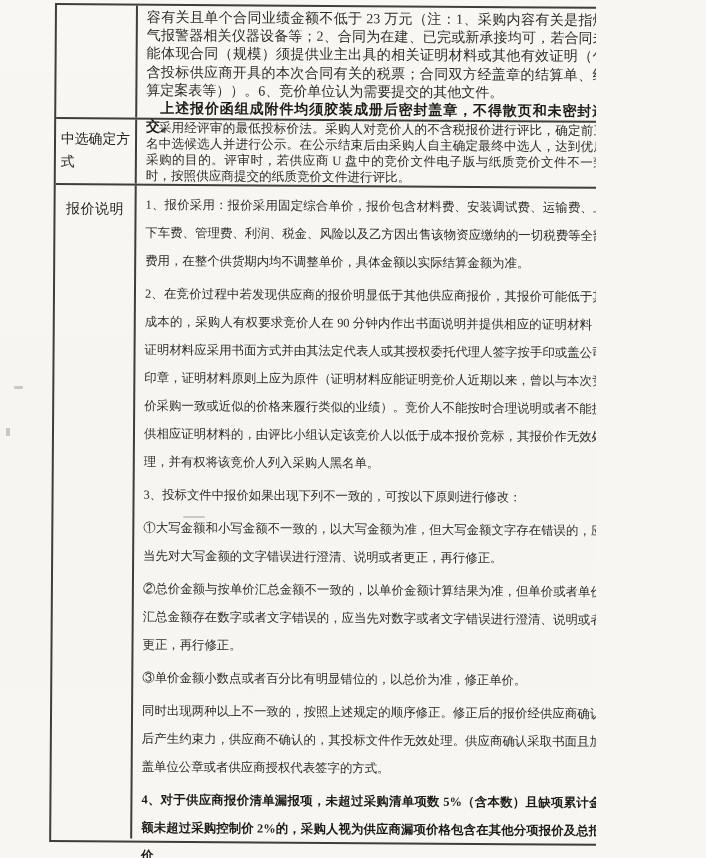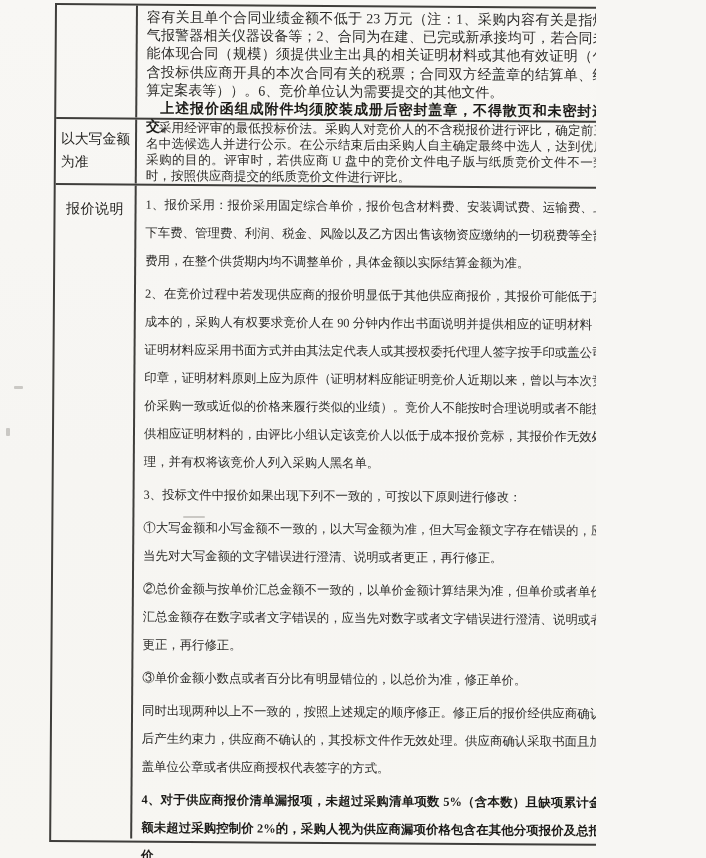--- a/index.html
+++ b/index.html
@@ -78,21 +78,21 @@
 
     <div class="row bb r1">
       <div class="lbl"></div>
       <div class="cnt cnt-r1">
         <span>容有关且单个合同业绩金额不低于 23 万元（注：1、采购内容有关是指燃气报警器相关仪器设备等；2、合同为在建、已完或新承接均可，若合同未能体现合同（规模）须提供业主出具的相关证明材料或其他有效证明（包含投标供应商开具的本次合同有关的税票；合同双方经盖章的结算单、结算定案表等））。6、竞价单位认为需要提交的其他文件。</span>
         <div class="note">上述报价函组成附件均须胶装成册后密封盖章，不得散页和未密封递交。</div>
       </div>
     </div>
 
     <div class="row bb r2">
-      <div class="lbl lbl-r2">以大写金额为准</div>
+      <div class="lbl lbl-r2">中选确定方式</div>
       <div class="cnt cnt-r2">采用经评审的最低投标价法。采购人对竞价人的不含税报价进行评比，确定前三名中选候选人并进行公示。在公示结束后由采购人自主确定最终中选人，达到优质采购的目的。评审时，若供应商 U 盘中的竞价文件电子版与纸质竞价文件不一致时，按照供应商提交的纸质竞价文件进行评比。</div>
     </div>
 
     <div class="row r3">
       <div class="lbl lbl-r3">报价说明</div>
       <div class="cnt cnt-r3">
         <p>1、报价采用：报价采用固定综合单价，报价包含材料费、安装调试费、运输费、上下车费、管理费、利润、税金、风险以及乙方因出售该物资应缴纳的一切税费等全部费用，在整个供货期内均不调整单价，具体金额以实际结算金额为准。</p>
         <p>2、在竞价过程中若发现供应商的报价明显低于其他供应商报价，其报价可能低于其成本的，采购人有权要求竞价人在 90 分钟内作出书面说明并提供相应的证明材料，证明材料应采用书面方式并由其法定代表人或其授权委托代理人签字按手印或盖公司印章，证明材料原则上应为原件（证明材料应能证明竞价人近期以来，曾以与本次竞价采购一致或近似的价格来履行类似的业绩）。竞价人不能按时合理说明或者不能提供相应证明材料的，由评比小组认定该竞价人以低于成本报价竞标，其报价作无效处理，并有权将该竞价人列入采购人黑名单。</p>
         <p>3、投标文件中报价如果出现下列不一致的，可按以下原则进行修改：</p>
         <p>①大写金额和小写金额不一致的，以大写金额为准，但大写金额文字存在错误的，应当先对大写金额的文字错误进行澄清、说明或者更正，再行修正。</p>

